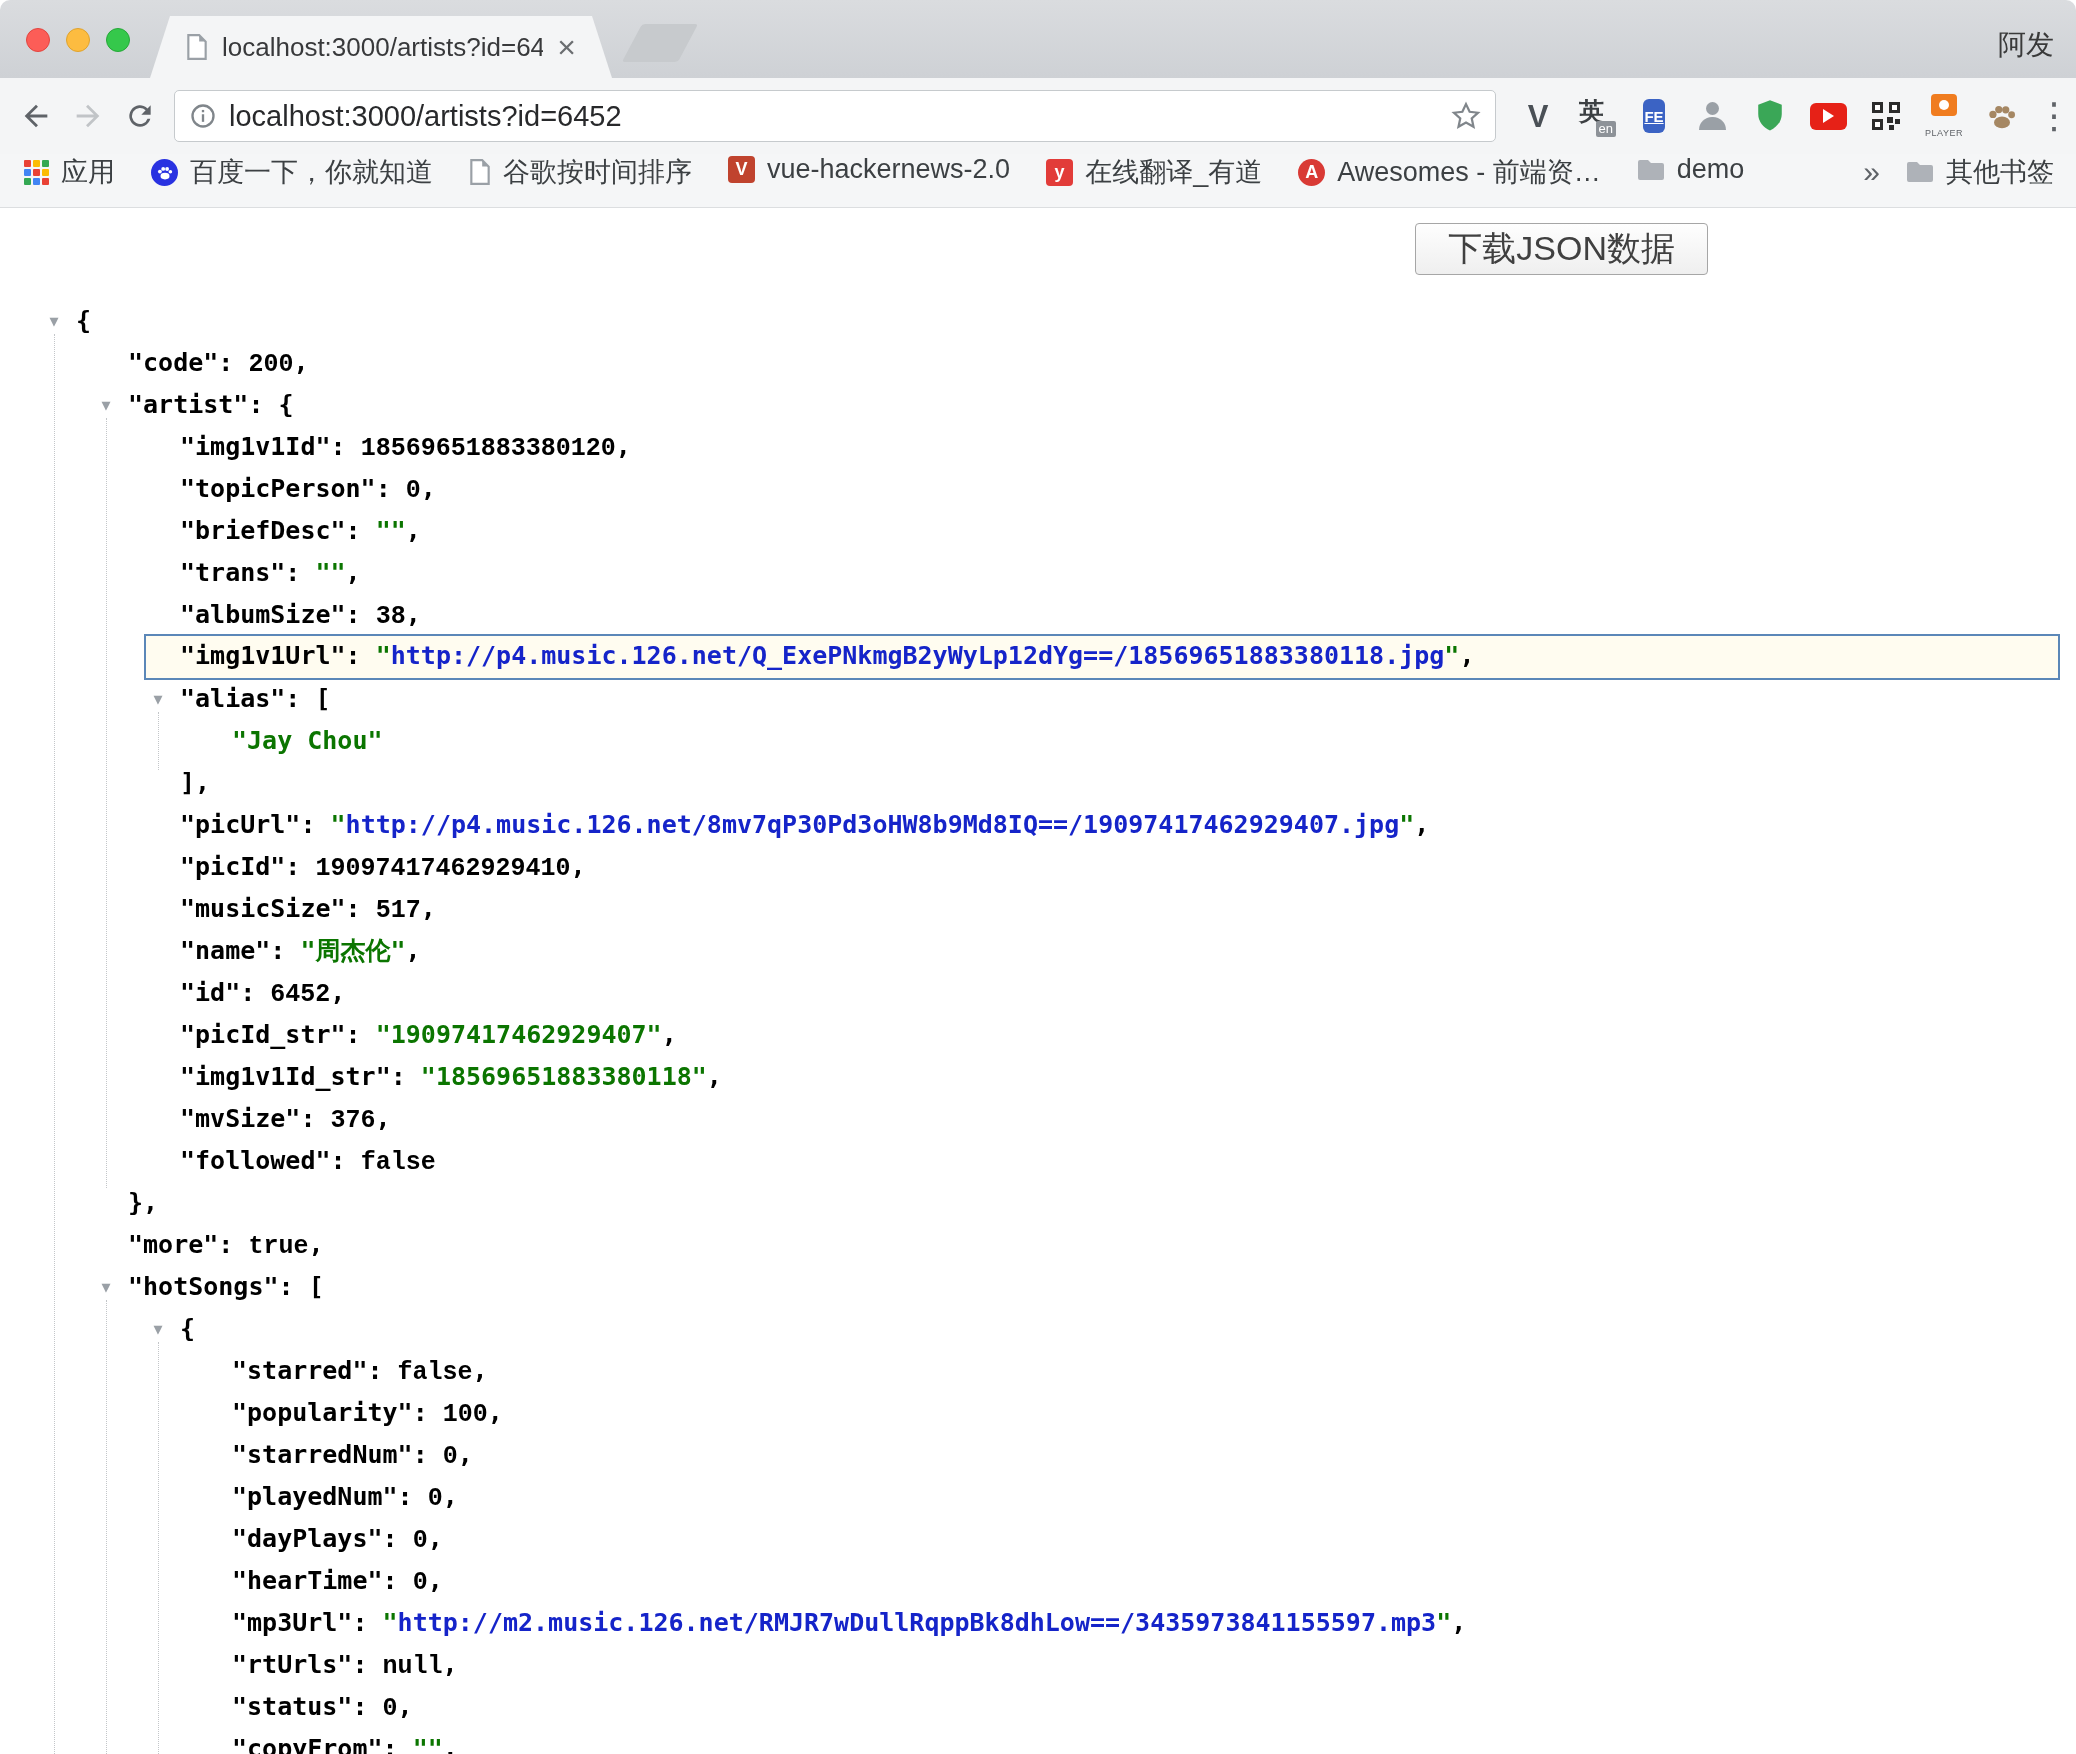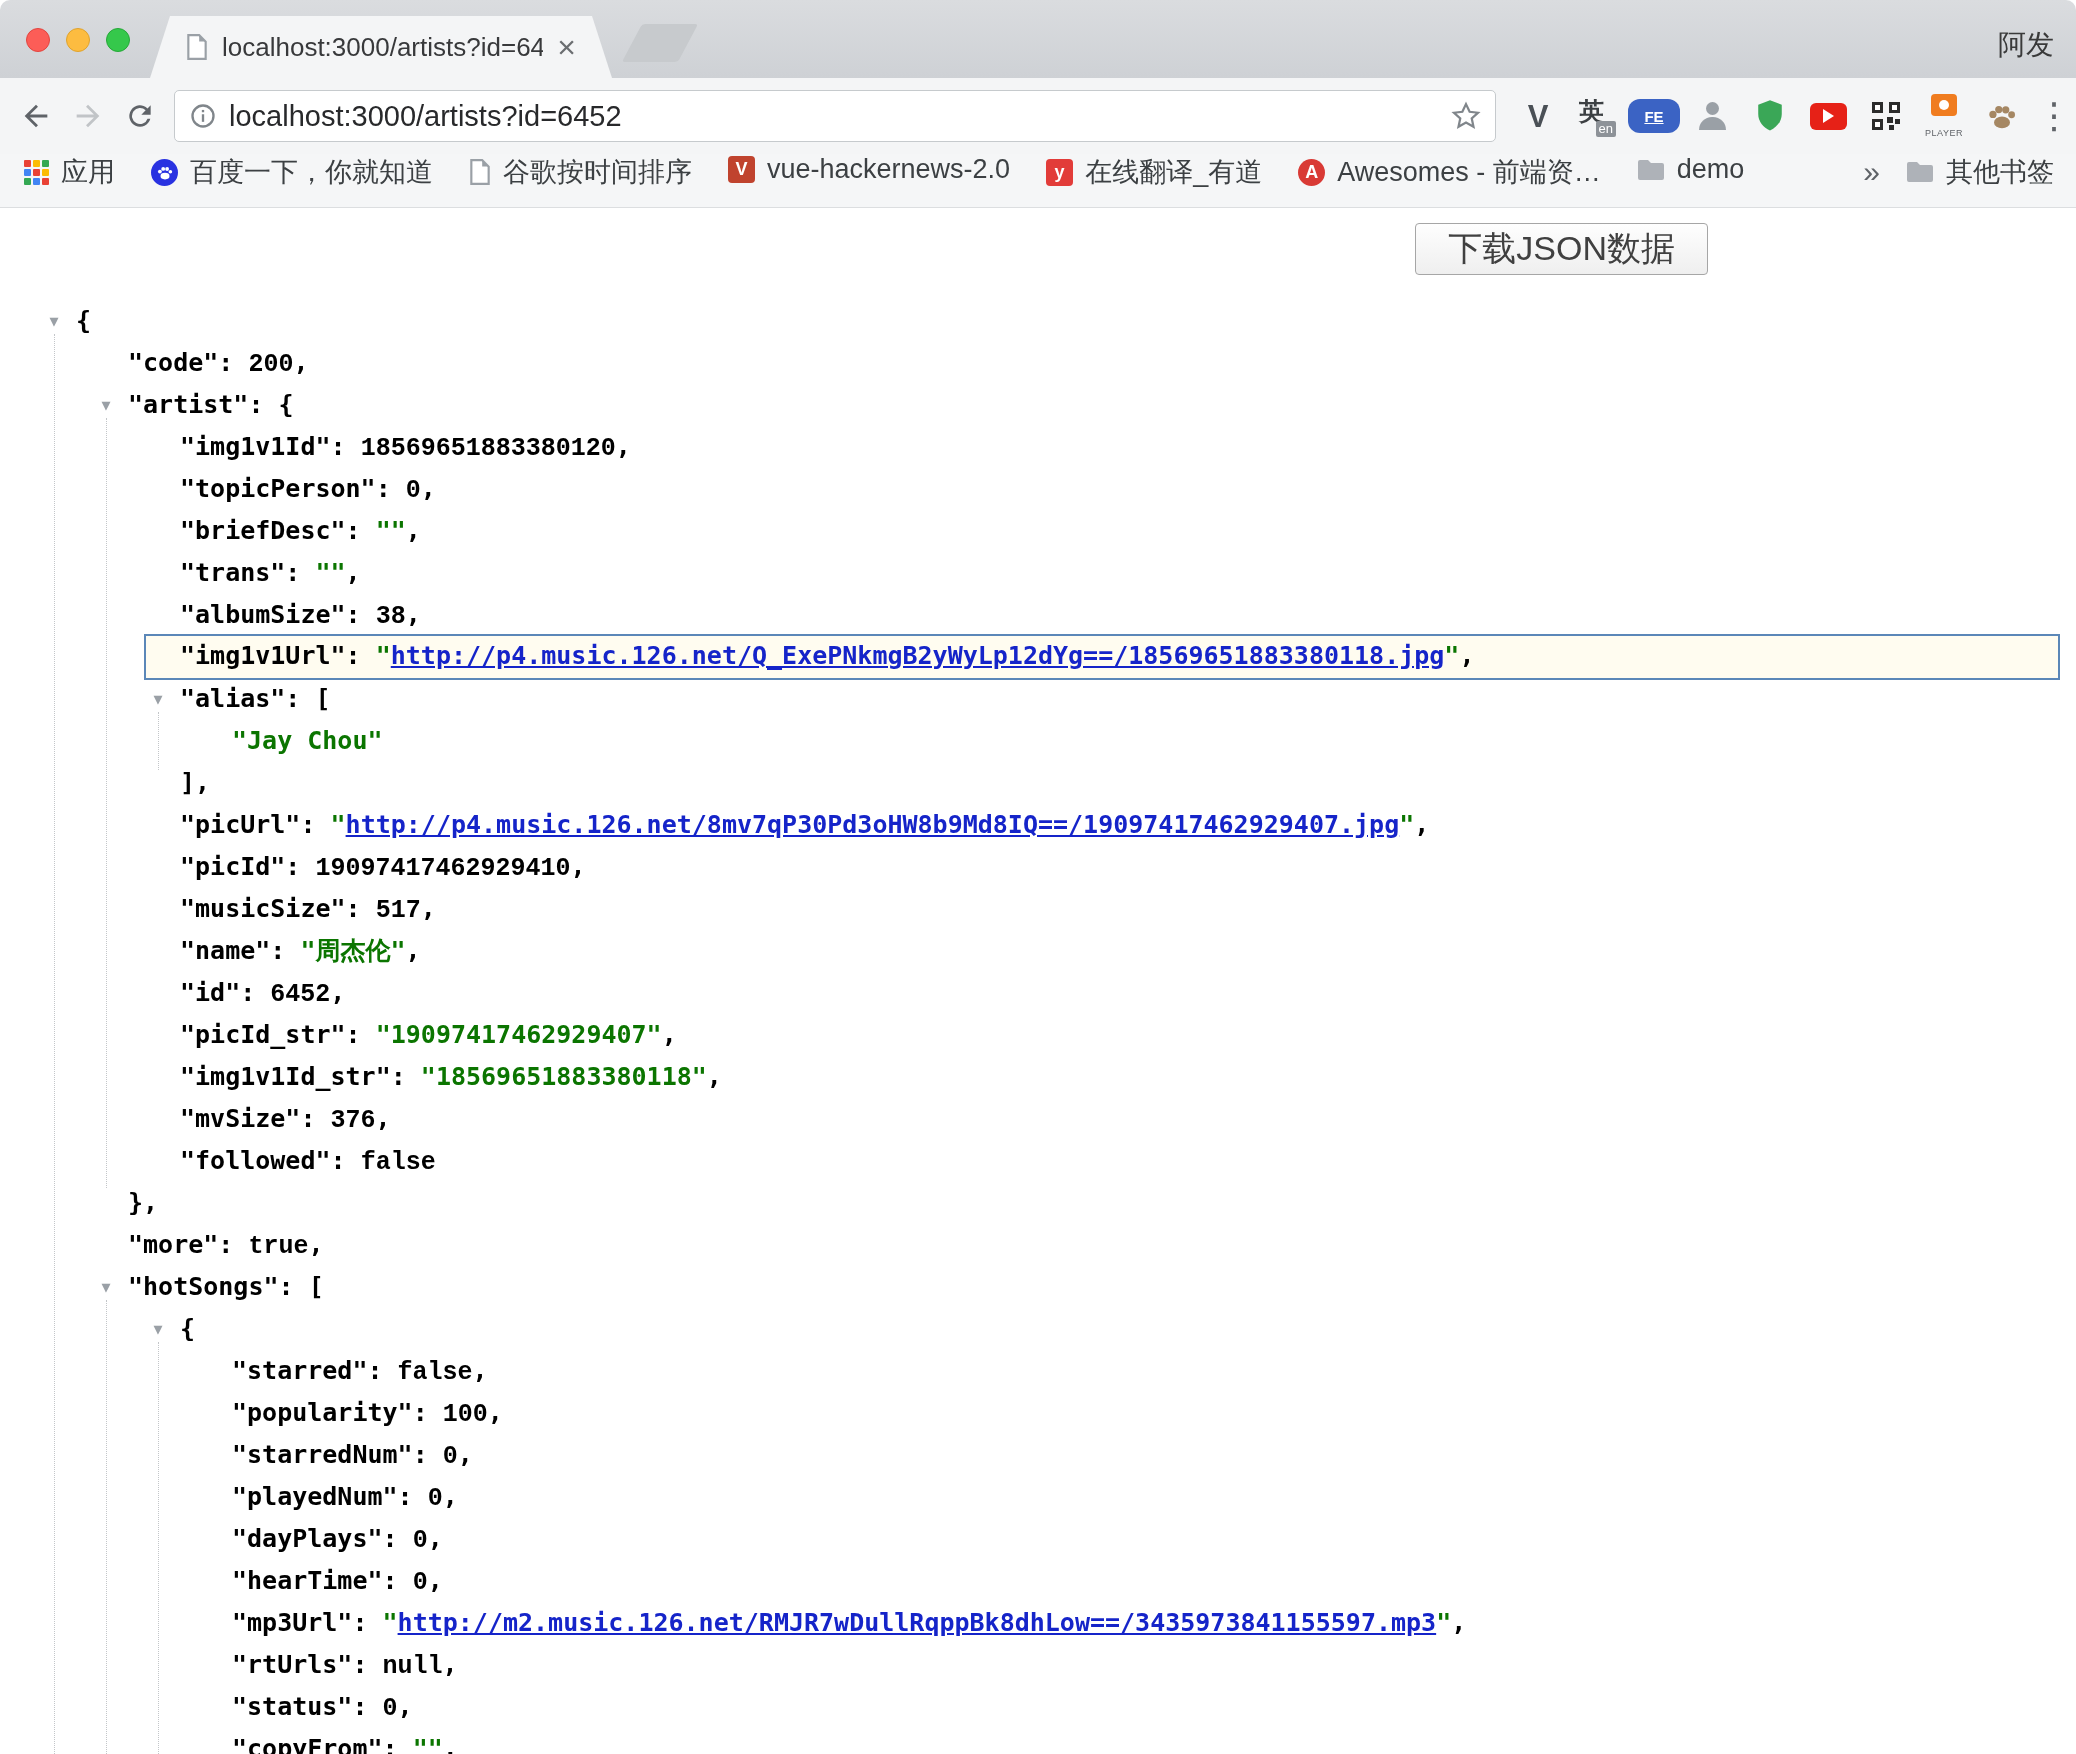--- a/index.html
+++ b/index.html
@@ -35,21 +35,21 @@
   .url-text { font-size:29px; color:#28292b; white-space:nowrap; }
   .omni-spacer { flex:1; }
   .ext-row { display:flex; align-items:center; gap:18px; margin-left:22px; }
   .ext { width:40px; height:44px; display:flex; flex-direction:column; align-items:center;
          justify-content:center; position:relative; cursor:pointer; }
   .ext-v { font-size:31px; font-weight:bold; color:#4a5056; line-height:1; }
   .tr-wrap { position:relative; width:34px; height:34px; }
   .tr-main { position:absolute; top:-4px; left:0; font-size:25px; font-weight:bold; color:#3c4043; }
   .tr-sub  { position:absolute; right:-3px; bottom:-4px; font-size:13px; color:#fff; background:#8d9298;
              padding:0 3px; border-radius:2px; line-height:16px; }
-  .fe-badge { width:52px; height:34px; background:#3b63c4; color:#fff; border-radius:12px;
+  .fe-badge { width:22px; height:34px; background:#3b63c4; color:#fff; border-radius:6px;
               display:flex; align-items:center; justify-content:center; font-size:15px; font-weight:bold;text-decoration:underline; }
   .person-head { display:block; width:13px; height:13px; border-radius:50%; background:#9aa0a6; }
   .person-body { display:block; width:27px; height:13px; border-radius:13px 13px 0 0; background:#9aa0a6; margin-top:2px; }
   .yt { width:37px; height:27px; background:#e62117; border-radius:6px; display:flex;
         align-items:center; justify-content:center; }
   .yt-play { width:0; height:0; border-left:11px solid #fff; border-top:7px solid transparent;
              border-bottom:7px solid transparent; }
   .player-box { width:26px; height:22px; background:#f07c1f; border-radius:4px; position:relative; }
   .player-box::after { content:""; position:absolute; left:8px; top:6px; width:10px; height:10px;
                        border-radius:50%; background:#fff; }
@@ -85,21 +85,21 @@
 
   
   .json { position:absolute; top:91px; left:0; right:0; bottom:0; overflow:hidden;
           font-family:"DejaVu Sans Mono", monospace; font-size:25px; font-weight:bold; }
   .jline { position:absolute; left:0; right:0; height:42px; line-height:42px; white-space:nowrap; }
   .jline.hl { background:#fffcf0; border:2px solid #5b87b8; height:46px; line-height:40px; }
   .tk-key { color:#000000; }
   .tk-punct { color:#000000; }
   .tk-num, .tk-bool, .tk-null { color:#000000;font-family:Liberation Mono, monospace; }
   .tk-str, .tk-strq { color:#0b7500; }
-  .tk-link { color:#1524c9; text-decoration:underline; cursor:pointer; }
+  .tk-link { color:#1524c9; cursor:pointer; }
   .expander { position:absolute; top:0; width:24px; text-align:center; font-size:15px; color:#9aa0a6;
               line-height:42px; cursor:pointer; font-weight:normal; }
   .guide { position:absolute; width:0; border-left:1px dotted #c3c6c9; }
 
   svg { display:block; }
 </style>
 </head>
 <body>
 
 <div class="browser">

